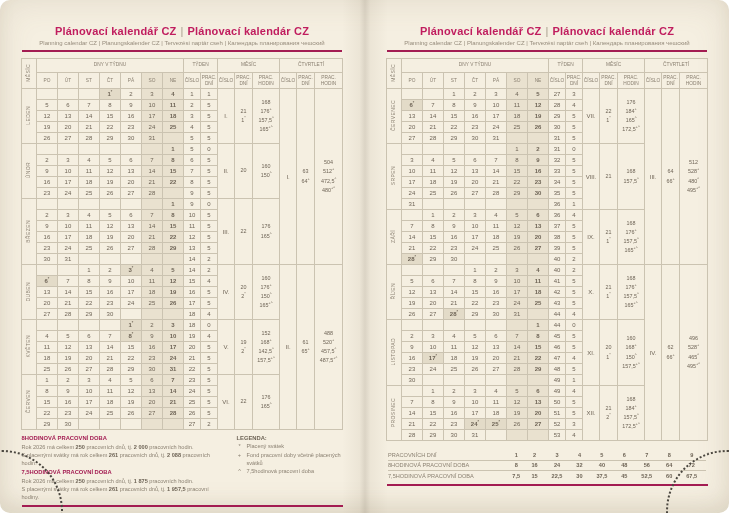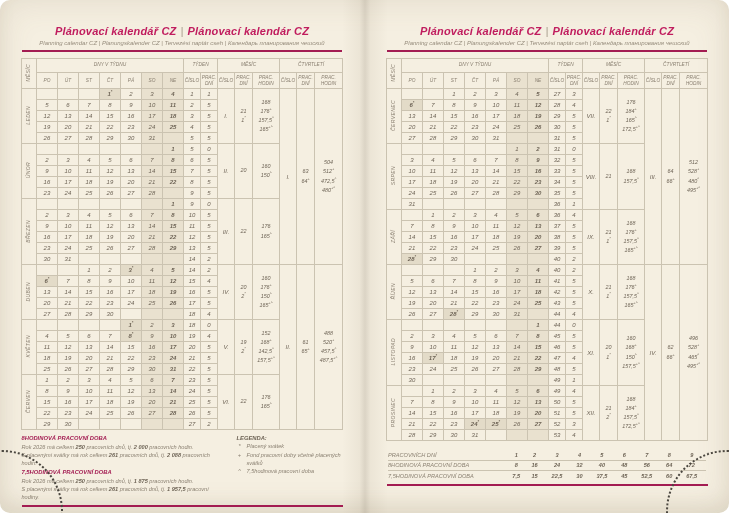--- a/index.html
+++ b/index.html
@@ -4,21 +4,21 @@
 <style>
   html,body{margin:0;padding:0;width:729px;height:513px;overflow:hidden;background:#ffffff;
     font-family:"Liberation Sans",sans-serif;}
   .spread{position:relative;width:729px;height:513px;background:#f5efe1;border-radius:10px;overflow:hidden;
     box-shadow:inset 0 0 34px rgba(120,100,70,.14), inset 0 -10px 16px rgba(120,100,70,.08);}
   .spine{position:absolute;left:50%;top:0;transform:translateX(-50%);width:46px;height:100%;pointer-events:none;
     background:linear-gradient(90deg,rgba(90,70,40,0) 0%,rgba(90,70,40,.06) 38%,rgba(60,45,25,.14) 50%,rgba(90,70,40,.06) 62%,rgba(90,70,40,0) 100%);}
   .page{position:absolute;top:0;width:364px;height:513px;}
   .page.left{left:0;}
   .page.right{left:365px;}
-  .page-inner{display:flex;flex-direction:column;align-items:center;padding-top:25px;font-style:italic;}
+  .page-inner{display:flex;flex-direction:column;align-items:center;padding-top:25px;}
   .ttl{font-size:11px;font-weight:bold;color:#c01d5e;letter-spacing:.2px;white-space:nowrap;}
   .ttl .sep{color:#a79d8c;font-weight:normal;padding:0 4px;}
   .subttl{font-size:6px;color:#968c7c;margin-top:3px;white-space:nowrap;}
   .rule{width:320px;height:2px;background:#a31c52;margin-top:4px;margin-bottom:6px;}
   table.cal{border-collapse:collapse;table-layout:fixed;width:321px;border:1px solid #a99f8c;}
   table.cal th,table.cal td{border:1px solid #cbc3b1;padding:0;text-align:center;vertical-align:middle;line-height:1;}
   table.cal thead th{font-size:4.8px;font-weight:normal;color:#8b8172;height:13px;}
   table.cal thead tr.sub th{height:15px;line-height:1.2;}
   table.cal td{font-size:6px;color:#6e6456;height:10px;}
   .vert{writing-mode:vertical-rl;transform:rotate(180deg);font-size:5px;color:#8b8172;letter-spacing:.4px;display:inline-block;}

